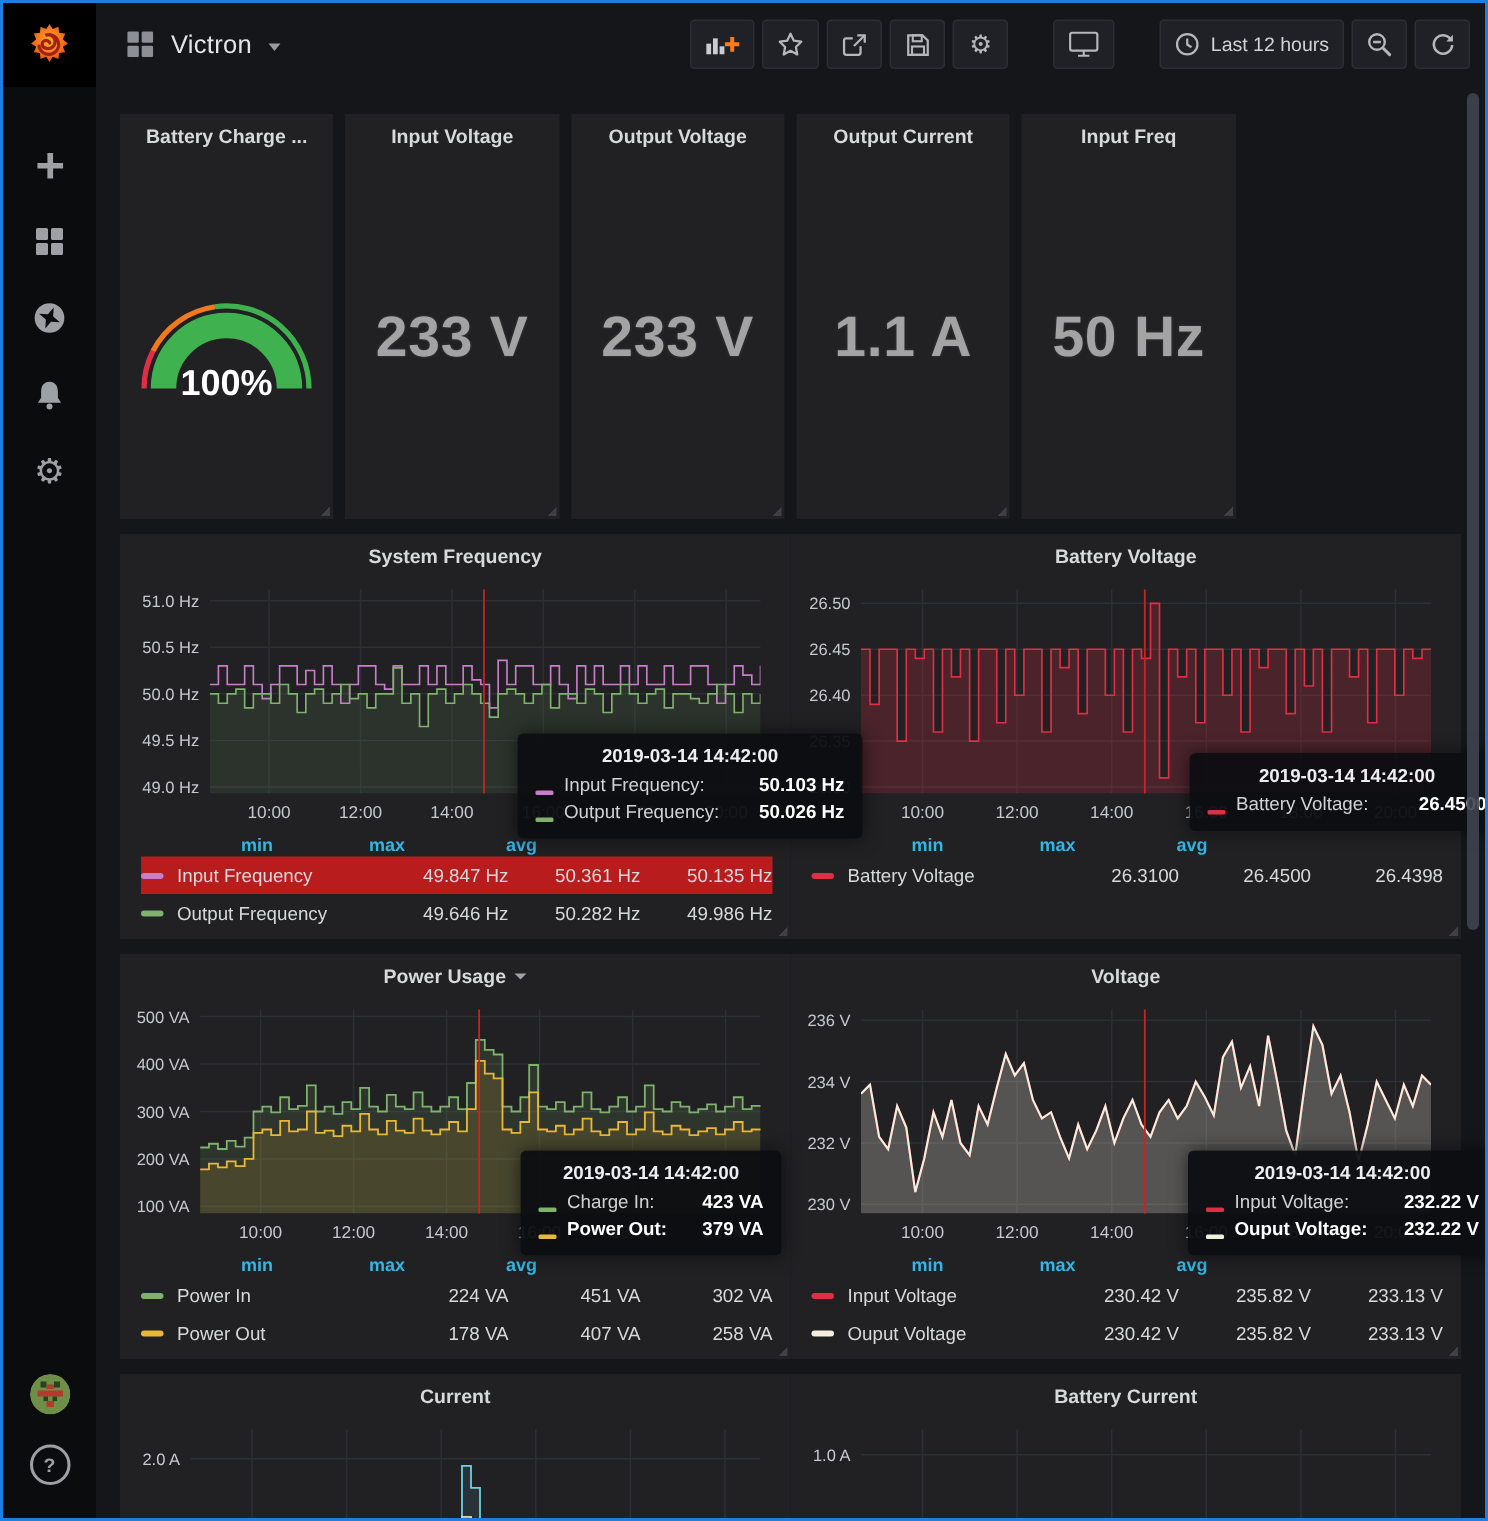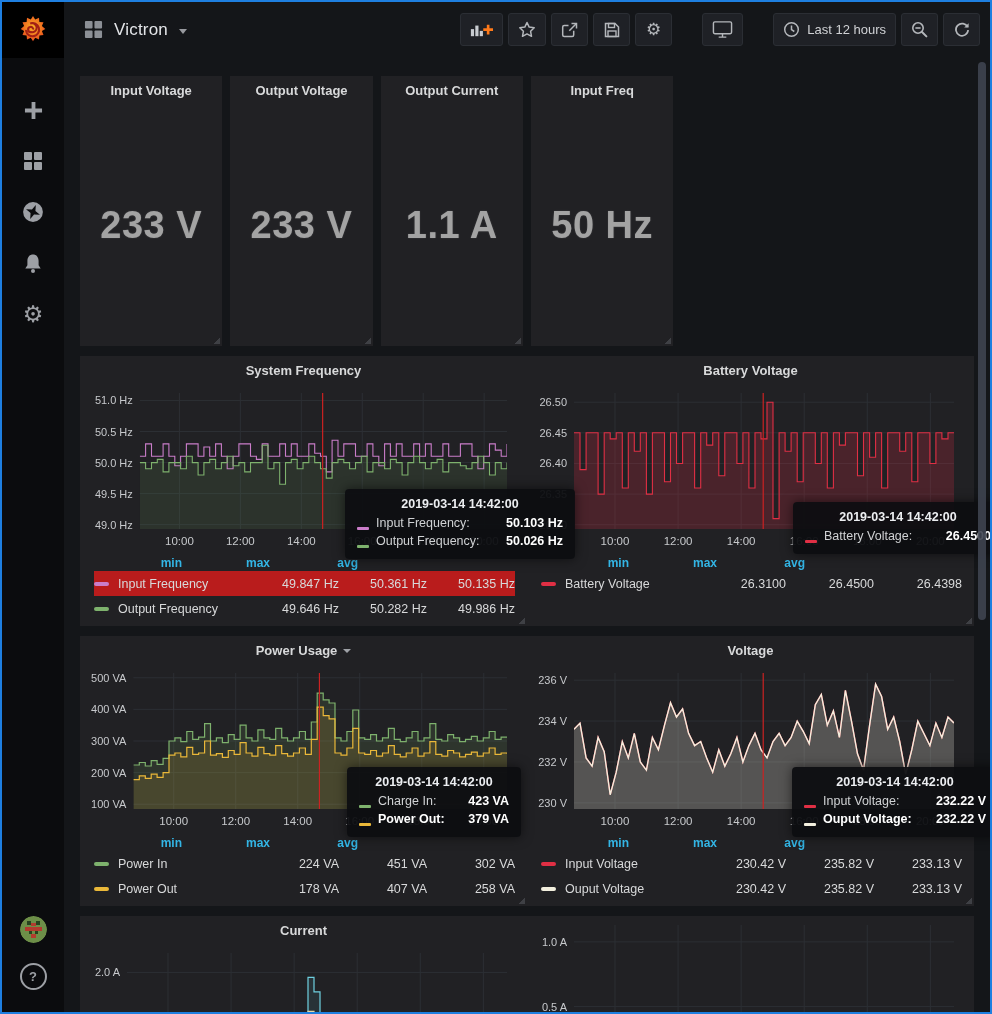--- a/index.html
+++ b/index.html
@@ -208,20 +208,35 @@
           </svg>
         </div>
       </div>
     </div>
 
     <div class="content">
 
       <div class="row row-stats">
         <div class="panel">
           <div class="panel-title">
+              <span>Battery Charge ...</span>
+            </div>
+          <div class="stat-body">
+            <svg id="gauge-svg" width="140" height="92" viewBox="0 0 140 92">
+                <path d="M15.0 80.0 A55 55 0 0 1 21.0 55.0" fill="none" stroke="#e02f44" stroke-width="3.5"></path>
+                <path d="M21.0 55.0 A55 55 0 0 1 62.3 25.5" fill="none" stroke="#f2791d" stroke-width="3.5"></path>
+                <path d="M62.3 25.5 A55 55 0 0 1 125.0 80.0" fill="none" stroke="#3fb24f" stroke-width="3.5"></path>
+                <path d="M28.0 80.0 A42 42 0 0 1 112.0 80.0" fill="none" stroke="#3fb24f" stroke-width="17"></path>
+                <text x="70" y="84" text-anchor="middle" fill="#ffffff" font-size="24" font-weight="bold">100%</text>
+              </svg>
+          </div>
+          <span class="corner"></span>
+        </div>
+        <div class="panel">
+          <div class="panel-title">
               <span>Input Voltage</span>
             </div>
           <div class="stat-body">
               <span class="stat-value">233 V</span>
             </div>
           <span class="corner"></span>
         </div>
         <div class="panel">
           <div class="panel-title">
               <span>Output Voltage</span>
@@ -529,20 +544,23 @@
                 <g clip-path="url(#clip4)">
                   <path d="M45.0 149.9L51.0 149.9L51.0 149.9L57.1 149.9L57.1 149.9L63.1 149.9L63.1 149.9L69.1 149.9L69.1 149.9L75.2 149.9L75.2 149.9L81.2 149.9L81.2 149.9L87.2 149.9L87.2 149.9L93.3 149.9L93.3 149.9L99.3 149.9L99.3 149.9L105.3 149.9L105.3 99.7L111.3 99.7L111.3 149.9L117.4 149.9L117.4 149.9L123.4 149.9L123.4 149.9L129.4 149.9L129.4 149.9L135.5 149.9L135.5 149.9L141.5 149.9L141.5 149.9L147.5 149.9L147.5 149.9L153.6 149.9L153.6 149.9L159.6 149.9L159.6 149.9L165.6 149.9L165.6 149.9L171.7 149.9L171.7 149.9L177.7 149.9L177.7 149.9L183.7 149.9L183.7 149.9L189.8 149.9L189.8 149.9L195.8 149.9L195.8 149.9L201.8 149.9L201.8 149.9L207.9 149.9L207.9 149.9L213.9 149.9L213.9 149.9L219.9 149.9L219.9 149.9L226.0 149.9L226.0 33.3L232.0 33.3L232.0 47.9L238.0 47.9L238.0 149.9L244.0 149.9L244.0 81.9L250.1 81.9L250.1 149.9L256.1 149.9L256.1 149.9L262.1 149.9L262.1 149.9L268.2 149.9L268.2 149.9L274.2 149.9L274.2 149.9L280.2 149.9L280.2 149.9L286.3 149.9L286.3 149.9L292.3 149.9L292.3 99.7L298.3 99.7L298.3 149.9L304.4 149.9L304.4 149.9L310.4 149.9L310.4 149.9L316.4 149.9L316.4 149.9L322.5 149.9L322.5 149.9L328.5 149.9L328.5 149.9L334.5 149.9L334.5 149.9L340.6 149.9L340.6 149.9L346.6 149.9L346.6 149.9L352.6 149.9L352.6 149.9L358.7 149.9L358.7 149.9L364.7 149.9L364.7 149.9L370.7 149.9L370.7 149.9L376.7 149.9L376.7 149.9L382.8 149.9L382.8 149.9L388.8 149.9L388.8 149.9L394.8 149.9L394.8 149.9L400.9 149.9L400.9 149.9L406.9 149.9L406.9 149.9L412.9 149.9L412.9 149.9L419.0 149.9L419.0 149.9L425.0 149.9L425.0 149.9L425.0 145L45.0 145Z" fill="#6ed0e0" fill-opacity="0.1" stroke="none"></path>
                   <path d="M45.0 149.9L51.0 149.9L51.0 149.9L57.1 149.9L57.1 149.9L63.1 149.9L63.1 149.9L69.1 149.9L69.1 149.9L75.2 149.9L75.2 149.9L81.2 149.9L81.2 149.9L87.2 149.9L87.2 149.9L93.3 149.9L93.3 149.9L99.3 149.9L99.3 149.9L105.3 149.9L105.3 99.7L111.3 99.7L111.3 149.9L117.4 149.9L117.4 149.9L123.4 149.9L123.4 149.9L129.4 149.9L129.4 149.9L135.5 149.9L135.5 149.9L141.5 149.9L141.5 149.9L147.5 149.9L147.5 149.9L153.6 149.9L153.6 149.9L159.6 149.9L159.6 149.9L165.6 149.9L165.6 149.9L171.7 149.9L171.7 149.9L177.7 149.9L177.7 149.9L183.7 149.9L183.7 149.9L189.8 149.9L189.8 149.9L195.8 149.9L195.8 149.9L201.8 149.9L201.8 149.9L207.9 149.9L207.9 149.9L213.9 149.9L213.9 149.9L219.9 149.9L219.9 149.9L226.0 149.9L226.0 33.3L232.0 33.3L232.0 47.9L238.0 47.9L238.0 149.9L244.0 149.9L244.0 81.9L250.1 81.9L250.1 149.9L256.1 149.9L256.1 149.9L262.1 149.9L262.1 149.9L268.2 149.9L268.2 149.9L274.2 149.9L274.2 149.9L280.2 149.9L280.2 149.9L286.3 149.9L286.3 149.9L292.3 149.9L292.3 99.7L298.3 99.7L298.3 149.9L304.4 149.9L304.4 149.9L310.4 149.9L310.4 149.9L316.4 149.9L316.4 149.9L322.5 149.9L322.5 149.9L328.5 149.9L328.5 149.9L334.5 149.9L334.5 149.9L340.6 149.9L340.6 149.9L346.6 149.9L346.6 149.9L352.6 149.9L352.6 149.9L358.7 149.9L358.7 149.9L364.7 149.9L364.7 149.9L370.7 149.9L370.7 149.9L376.7 149.9L376.7 149.9L382.8 149.9L382.8 149.9L388.8 149.9L388.8 149.9L394.8 149.9L394.8 149.9L400.9 149.9L400.9 149.9L406.9 149.9L406.9 149.9L412.9 149.9L412.9 149.9L419.0 149.9L419.0 149.9L425.0 149.9L425.0 149.9" fill="none" stroke="#6ed0e0" stroke-width="1.2"></path>
                   <path d="M45.0 158.0L51.0 158.0L51.0 158.0L57.1 158.0L57.1 158.0L63.1 158.0L63.1 158.0L69.1 158.0L69.1 158.0L75.2 158.0L75.2 158.0L81.2 158.0L81.2 158.0L87.2 158.0L87.2 158.0L93.3 158.0L93.3 158.0L99.3 158.0L99.3 158.0L105.3 158.0L105.3 158.0L111.3 158.0L111.3 158.0L117.4 158.0L117.4 158.0L123.4 158.0L123.4 158.0L129.4 158.0L129.4 158.0L135.5 158.0L135.5 158.0L141.5 158.0L141.5 158.0L147.5 158.0L147.5 158.0L153.6 158.0L153.6 158.0L159.6 158.0L159.6 158.0L165.6 158.0L165.6 158.0L171.7 158.0L171.7 158.0L177.7 158.0L177.7 158.0L183.7 158.0L183.7 158.0L189.8 158.0L189.8 158.0L195.8 158.0L195.8 158.0L201.8 158.0L201.8 158.0L207.9 158.0L207.9 158.0L213.9 158.0L213.9 158.0L219.9 158.0L219.9 158.0L226.0 158.0L226.0 67.3L232.0 67.3L232.0 77.0L238.0 77.0L238.0 158.0L244.0 158.0L244.0 158.0L250.1 158.0L250.1 158.0L256.1 158.0L256.1 158.0L262.1 158.0L262.1 158.0L268.2 158.0L268.2 158.0L274.2 158.0L274.2 158.0L280.2 158.0L280.2 158.0L286.3 158.0L286.3 158.0L292.3 158.0L292.3 158.0L298.3 158.0L298.3 158.0L304.4 158.0L304.4 158.0L310.4 158.0L310.4 158.0L316.4 158.0L316.4 158.0L322.5 158.0L322.5 158.0L328.5 158.0L328.5 158.0L334.5 158.0L334.5 158.0L340.6 158.0L340.6 158.0L346.6 158.0L346.6 158.0L352.6 158.0L352.6 158.0L358.7 158.0L358.7 158.0L364.7 158.0L364.7 158.0L370.7 158.0L370.7 158.0L376.7 158.0L376.7 158.0L382.8 158.0L382.8 158.0L388.8 158.0L388.8 158.0L394.8 158.0L394.8 158.0L400.9 158.0L400.9 158.0L406.9 158.0L406.9 158.0L412.9 158.0L412.9 158.0L419.0 158.0L419.0 158.0L425.0 158.0L425.0 158.0L425.0 145L45.0 145Z" fill="#e8d6a3" fill-opacity="0.2" stroke="none"></path>
                   <path d="M45.0 158.0L51.0 158.0L51.0 158.0L57.1 158.0L57.1 158.0L63.1 158.0L63.1 158.0L69.1 158.0L69.1 158.0L75.2 158.0L75.2 158.0L81.2 158.0L81.2 158.0L87.2 158.0L87.2 158.0L93.3 158.0L93.3 158.0L99.3 158.0L99.3 158.0L105.3 158.0L105.3 158.0L111.3 158.0L111.3 158.0L117.4 158.0L117.4 158.0L123.4 158.0L123.4 158.0L129.4 158.0L129.4 158.0L135.5 158.0L135.5 158.0L141.5 158.0L141.5 158.0L147.5 158.0L147.5 158.0L153.6 158.0L153.6 158.0L159.6 158.0L159.6 158.0L165.6 158.0L165.6 158.0L171.7 158.0L171.7 158.0L177.7 158.0L177.7 158.0L183.7 158.0L183.7 158.0L189.8 158.0L189.8 158.0L195.8 158.0L195.8 158.0L201.8 158.0L201.8 158.0L207.9 158.0L207.9 158.0L213.9 158.0L213.9 158.0L219.9 158.0L219.9 158.0L226.0 158.0L226.0 67.3L232.0 67.3L232.0 77.0L238.0 77.0L238.0 158.0L244.0 158.0L244.0 158.0L250.1 158.0L250.1 158.0L256.1 158.0L256.1 158.0L262.1 158.0L262.1 158.0L268.2 158.0L268.2 158.0L274.2 158.0L274.2 158.0L280.2 158.0L280.2 158.0L286.3 158.0L286.3 158.0L292.3 158.0L292.3 158.0L298.3 158.0L298.3 158.0L304.4 158.0L304.4 158.0L310.4 158.0L310.4 158.0L316.4 158.0L316.4 158.0L322.5 158.0L322.5 158.0L328.5 158.0L328.5 158.0L334.5 158.0L334.5 158.0L340.6 158.0L340.6 158.0L346.6 158.0L346.6 158.0L352.6 158.0L352.6 158.0L358.7 158.0L358.7 158.0L364.7 158.0L364.7 158.0L370.7 158.0L370.7 158.0L376.7 158.0L376.7 158.0L382.8 158.0L382.8 158.0L388.8 158.0L388.8 158.0L394.8 158.0L394.8 158.0L400.9 158.0L400.9 158.0L406.9 158.0L406.9 158.0L412.9 158.0L412.9 158.0L419.0 158.0L419.0 158.0L425.0 158.0L425.0 158.0" fill="none" stroke="#e8d6a3" stroke-width="1.2"></path>
                 </g>
               </svg></div>
 
         </div>
         <div class="panel">
+          <div class="panel-title">
+              <span>Battery Current</span>
+            </div>
           <div class="chart"><svg width="433" height="168">
                 <line x1="45" x2="425" y1="25.838095238095228" y2="25.838095238095228" stroke="#2c2f34" stroke-width="1"></line>
                 <text x="38" y="29.838095238095228" text-anchor="end" fill="#c7c9cc" font-size="11">1.0 A</text>
                 <line x1="45" x2="425" y1="90.6" y2="90.6" stroke="#2c2f34" stroke-width="1"></line>
                 <text x="38" y="94.6" text-anchor="end" fill="#c7c9cc" font-size="11">0.5 A</text>
                 <line x1="85.99585062240666" x2="85.99585062240666" y1="9" y2="145" stroke="#2c2f34" stroke-width="1"></line>
                 <text x="85.99585062240666" y="161" text-anchor="middle" fill="#c7c9cc" font-size="11.5">10:00</text>
                 <line x1="149.06639004149378" x2="149.06639004149378" y1="9" y2="145" stroke="#2c2f34" stroke-width="1"></line>
                 <text x="149.06639004149378" y="161" text-anchor="middle" fill="#c7c9cc" font-size="11.5">12:00</text>
                 <line x1="212.13692946058094" x2="212.13692946058094" y1="9" y2="145" stroke="#2c2f34" stroke-width="1"></line>

